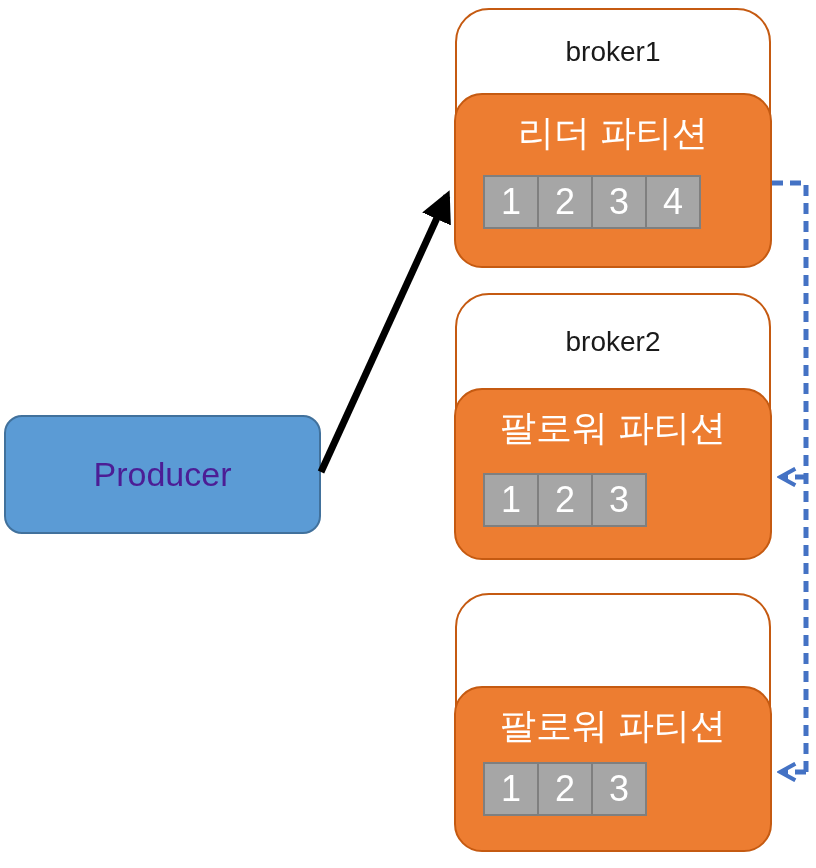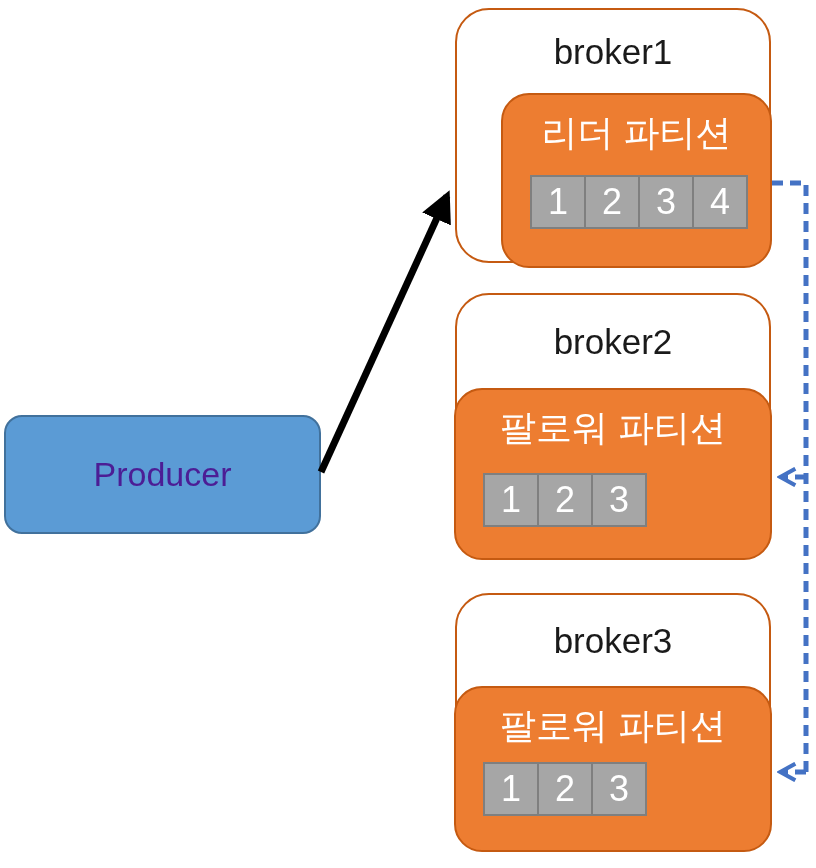--- a/index.html
+++ b/index.html
@@ -34,34 +34,34 @@
   .shell {
     position: absolute; left: 0; right: 0; top: 0; bottom: 5px;
     background: #ffffff;
     border: 2px solid var(--broker_border, #C55A11);
     border-radius: 34px;
   }
   .broker-title {
     position: absolute; left: 0; right: 0; top: 0;
     display: flex; align-items: center; justify-content: center;
     color: #1a1a1a;
-    font-size: 35px;
+    font-size: 28px;
   }
   #broker-1 .broker-title { height: 88px; }
   #broker-2 .broker-title { height: 98px; }
   #broker-3 .broker-title { height: 96px; }
 
   .partition {
     position: absolute; left: -1px; right: -1px; bottom: 0;
     background: var(--partition_fill, #ED7D31);
     border: 2px solid var(--partition_border, #C55A11);
     border-radius: 28px;
     box-sizing: border-box;
   }
-  #broker-1 .partition { height: 175px; margin-left: 47px; }
+  #broker-1 .partition { height: 175px; }
   #broker-2 .partition { height: 172px; }
   #broker-3 .partition { height: 166px; }
 
   .partition-label {
     position: absolute; left: 0; right: 0; top: 6px; height: 64px;
     display: flex; align-items: center; justify-content: center;
     color: #ffffff;
     font-size: 36px;
     white-space: nowrap;
   }
@@ -130,21 +130,20 @@
       <div class="cells">
           <div class="cell">1</div>
           <div class="cell">2</div>
           <div class="cell">3</div>
         </div>
     </div>
   </div>
 
   <div class="broker" id="broker-3">
     <div class="shell"></div>
-    <div class="broker-title">broker3</div>
     <div class="partition">
       <div class="partition-label">팔로워 파티션</div>
       <div class="cells">
           <div class="cell">1</div>
           <div class="cell">2</div>
           <div class="cell">3</div>
         </div>
     </div>
   </div>
 

